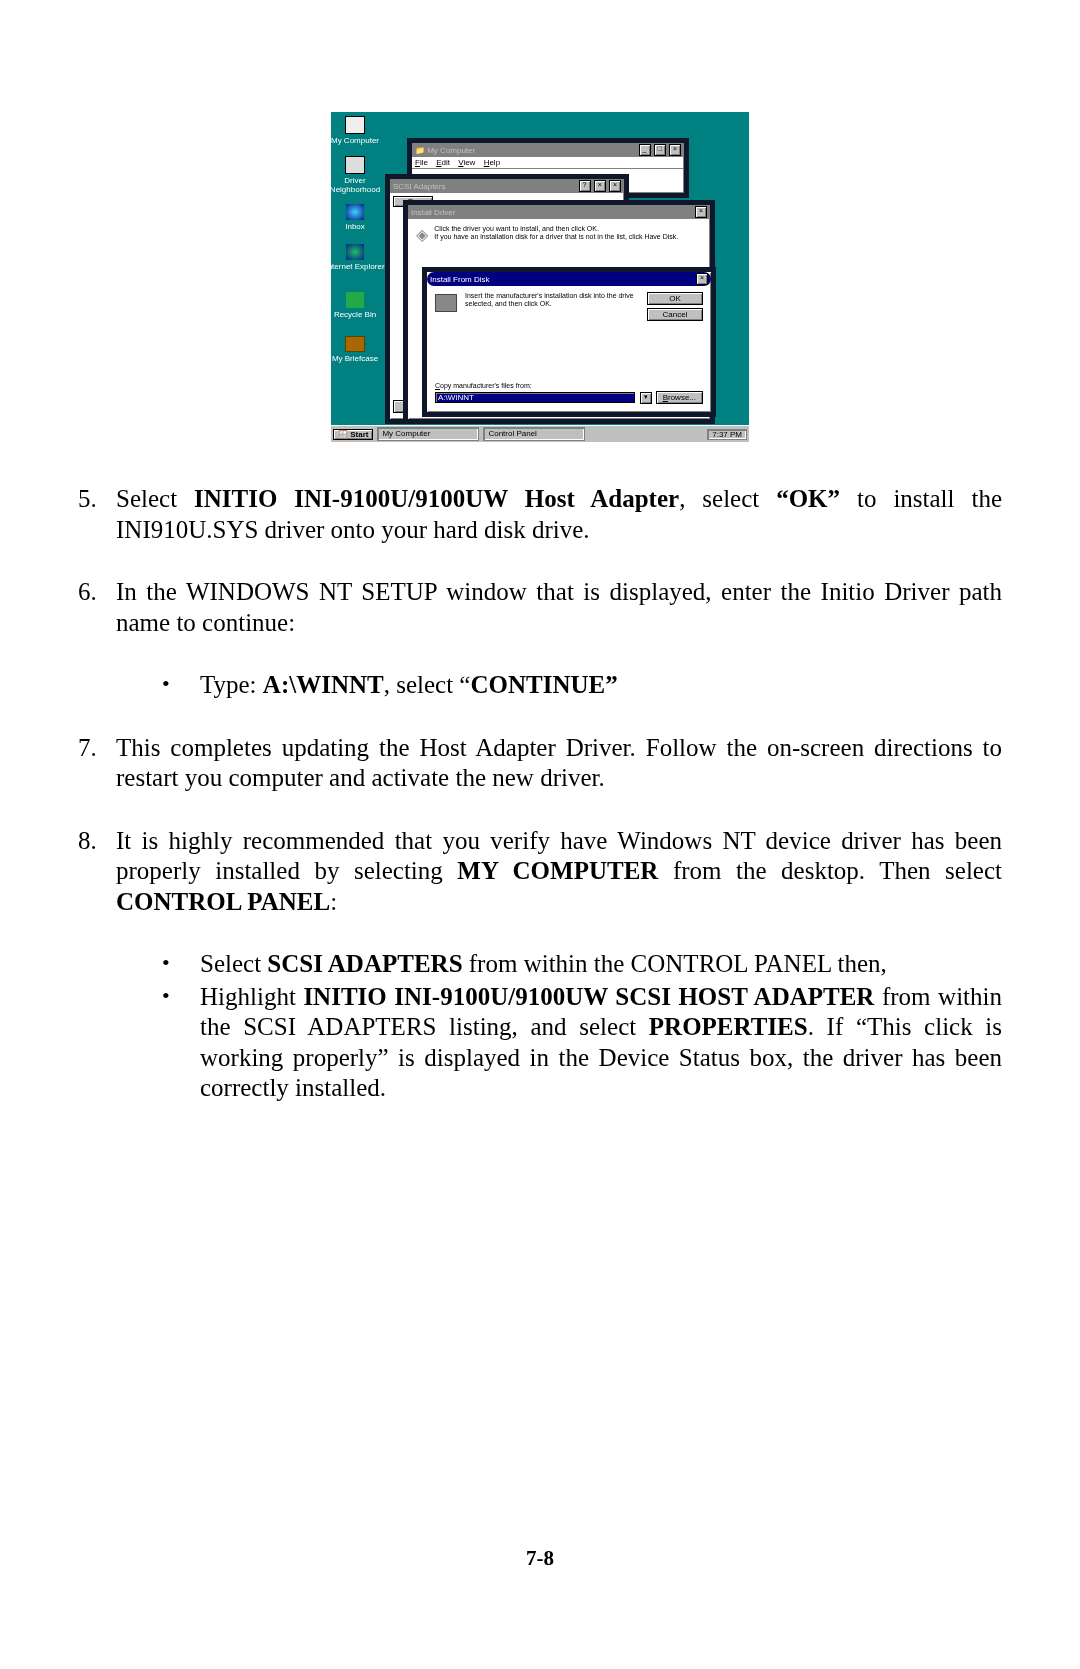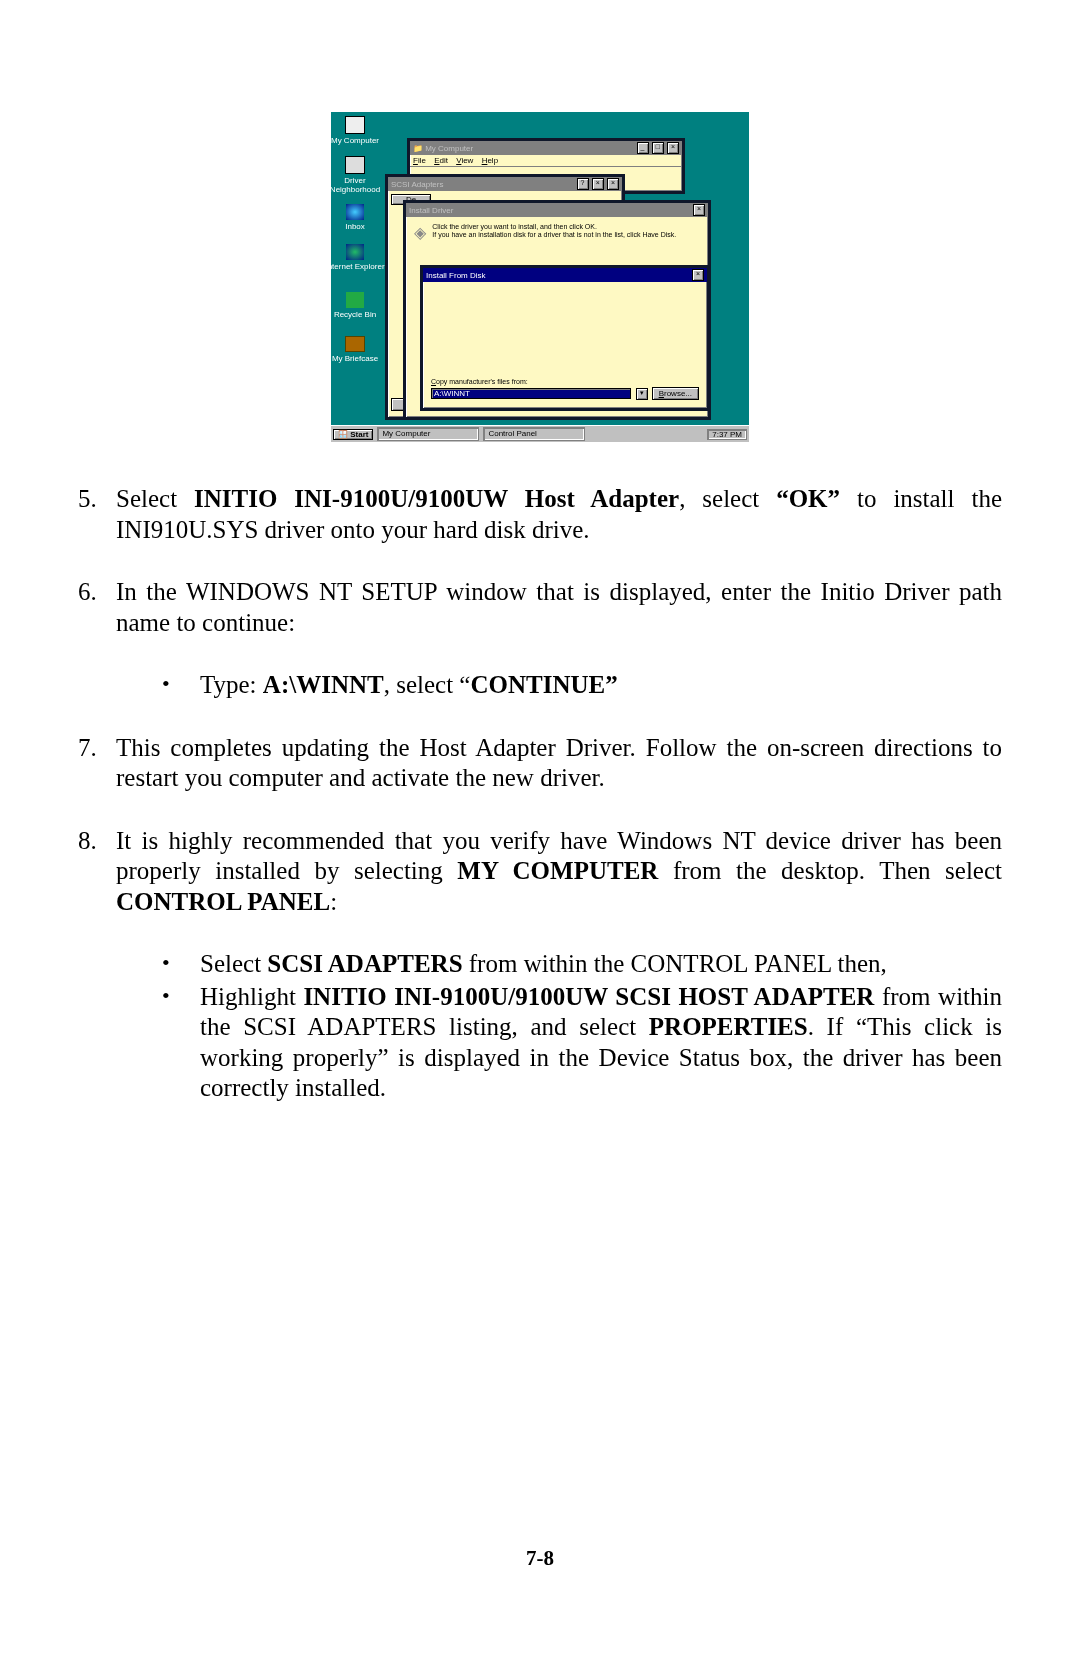--- a/index.html
+++ b/index.html
@@ -35,41 +35,42 @@
     color: #fff;
     font-size: 8px;
   }
   .desk-icon .box {
     margin: 0 auto 2px auto;
     background: #fff;
     border: 1px solid #000;
   }
   .win {
     position: absolute;
-    background: #fef9c3;
-    border: 3px solid #0f172a;
+    background: #ffffff;
+    border: 5px solid #0f172a;
     box-shadow: inset 1px 1px 0 #fff, inset -1px -1px 0 #808080;
   }
   .title-grey {
     background: #808080;
     color: #c0c0c0;
     font-size: 8px;
     padding: 1px 3px;
     display: flex;
     justify-content: space-between;
     align-items: center;
   }
   .title-blue {
     background: #000080;
     color: #fff;
     font-size: 8px;
     padding: 1px 3px;
     display: flex;
     justify-content: space-between;
     align-items: center;
+    border-radius: 7px;
   }
   .winbtn {
     display: inline-block;
     width: 10px;
     height: 10px;
     background: #c0c0c0;
     border: 1px solid #000;
     box-shadow: inset 1px 1px 0 #fff, inset -1px -1px 0 #808080;
     font-size: 7px;
     line-height: 8px;
@@ -253,20 +254,28 @@
       <div style="padding:6px 8px;display:flex;gap:6px">
         <span style="font-size:16px;color:#888">◈</span>
         <span style="font-size:7px;line-height:1.2;white-space:pre-line">Click the driver you want to install, and then click OK.
 If you have an installation disk for a driver that is not in the list, click Have Disk.</span>
       </div>
 
       <div class="win" style="position:absolute;left:14px;top:62px;width:284px;height:140px">
         <div class="title-blue">
           <span>Install From Disk</span>
           <span><span class="winbtn">×</span></span>
+        </div>
+        <div style="padding:6px 8px;display:flex;gap:8px;align-items:flex-start">
+          <span style="width:20px;height:16px;background:#888;border:1px solid #444;display:inline-block;margin-top:2px"></span>
+          <span style="font-size:7px;line-height:1.2;flex:1">Insert the manufacturer's installation disk into the drive selected, and then click OK.</span>
+          <div style="display:flex;flex-direction:column;gap:3px">
+            <span class="btn3d" style="width:42px">OK</span>
+            <span class="btn3d" style="width:42px">Cancel</span>
+          </div>
         </div>
         <div style="position:absolute;left:8px;bottom:8px;right:8px">
           <div style="font-size:7px;margin-bottom:2px"><u>C</u>opy manufacturer's files from:</div>
           <div style="display:flex;gap:4px;align-items:center">
             <div class="field" style="flex:1;background:#000080;color:#fff">
               <span>A:\WINNT</span>
             </div>
             <span class="winbtn">▾</span>
             <span class="btn3d"><u>B</u>rowse...</span>
           </div>

